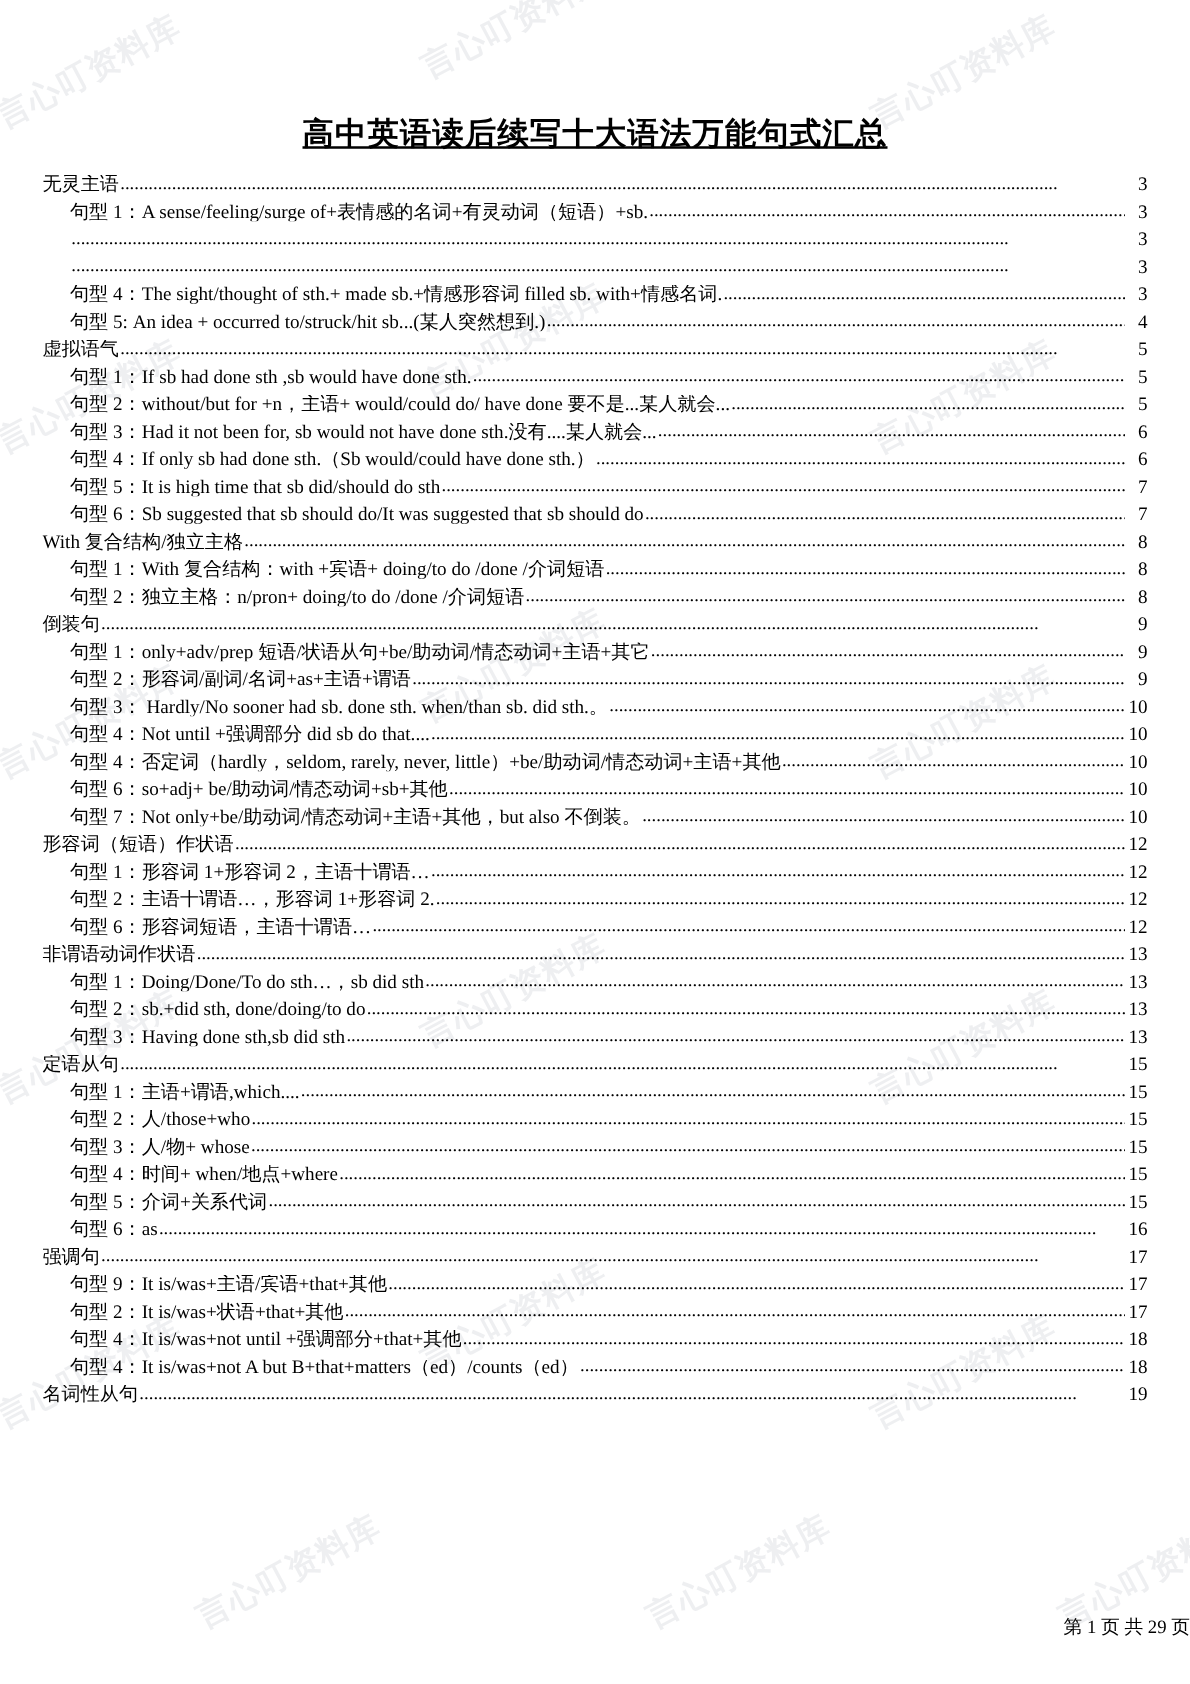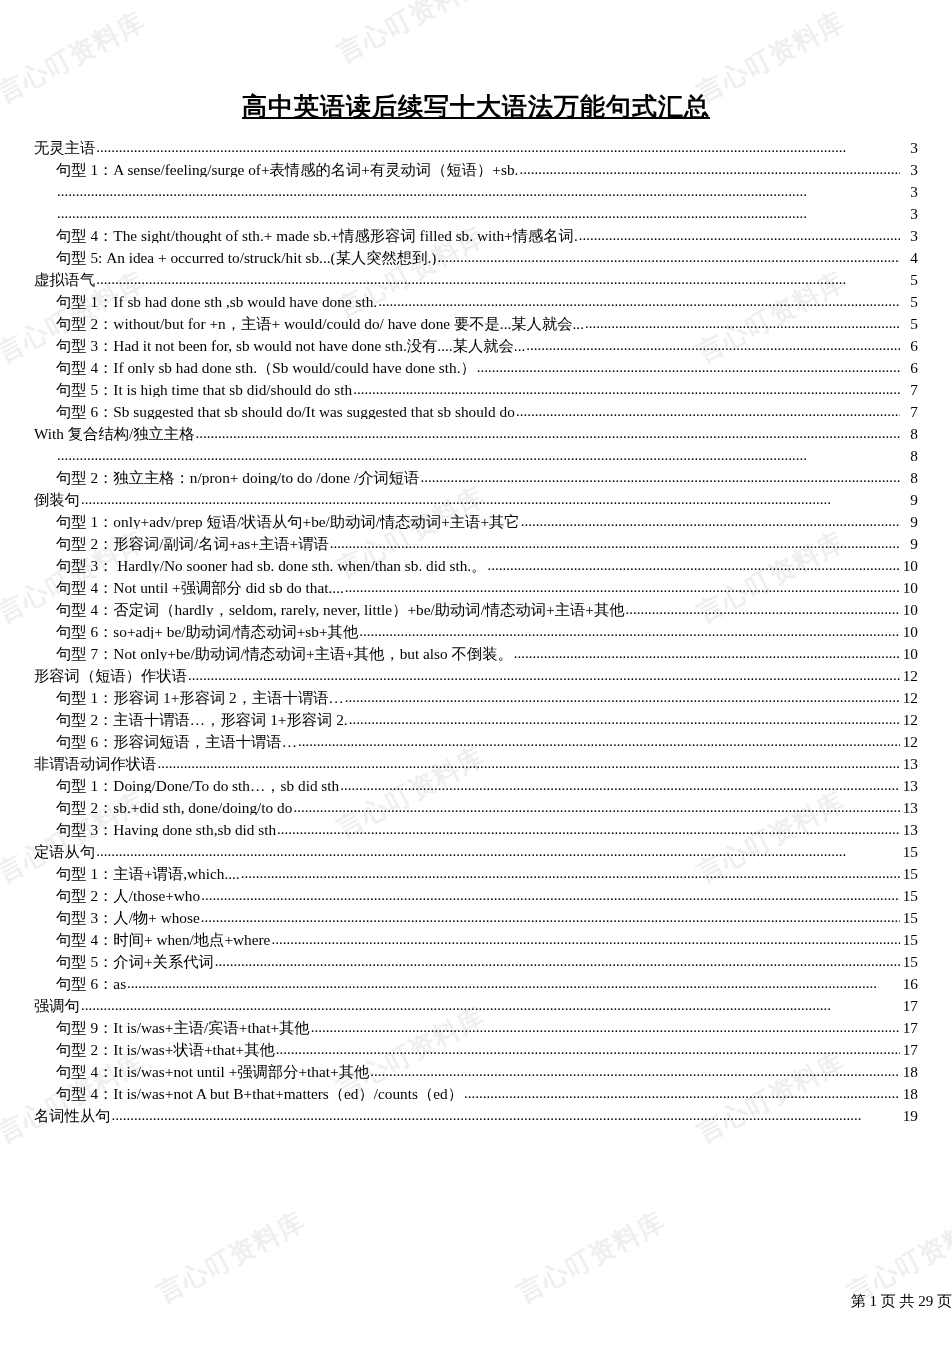--- a/index.html
+++ b/index.html
@@ -190,20 +190,21 @@
         <span class="toc-label">句型 6：Sb suggested that sb should do/It was suggested that sb should do</span>
         <span class="toc-dots">........................................................................................................................................................................................................</span>
         <span class="toc-page">7</span>
       </div>
       <div class="toc-row level-0">
         <span class="toc-label">With 复合结构/独立主格</span>
         <span class="toc-dots">........................................................................................................................................................................................................</span>
         <span class="toc-page">8</span>
       </div>
       <div class="toc-row level-1">
+        <span class="toc-label">句型 1：With 复合结构：with +宾语+ doing/to do /done /介词短语</span>
         <span class="toc-dots">........................................................................................................................................................................................................</span>
         <span class="toc-page">8</span>
       </div>
       <div class="toc-row level-1">
         <span class="toc-label">句型 2：独立主格：n/pron+ doing/to do /done /介词短语</span>
         <span class="toc-dots">........................................................................................................................................................................................................</span>
         <span class="toc-page">8</span>
       </div>
       <div class="toc-row level-0">
         <span class="toc-label">倒装句</span>

